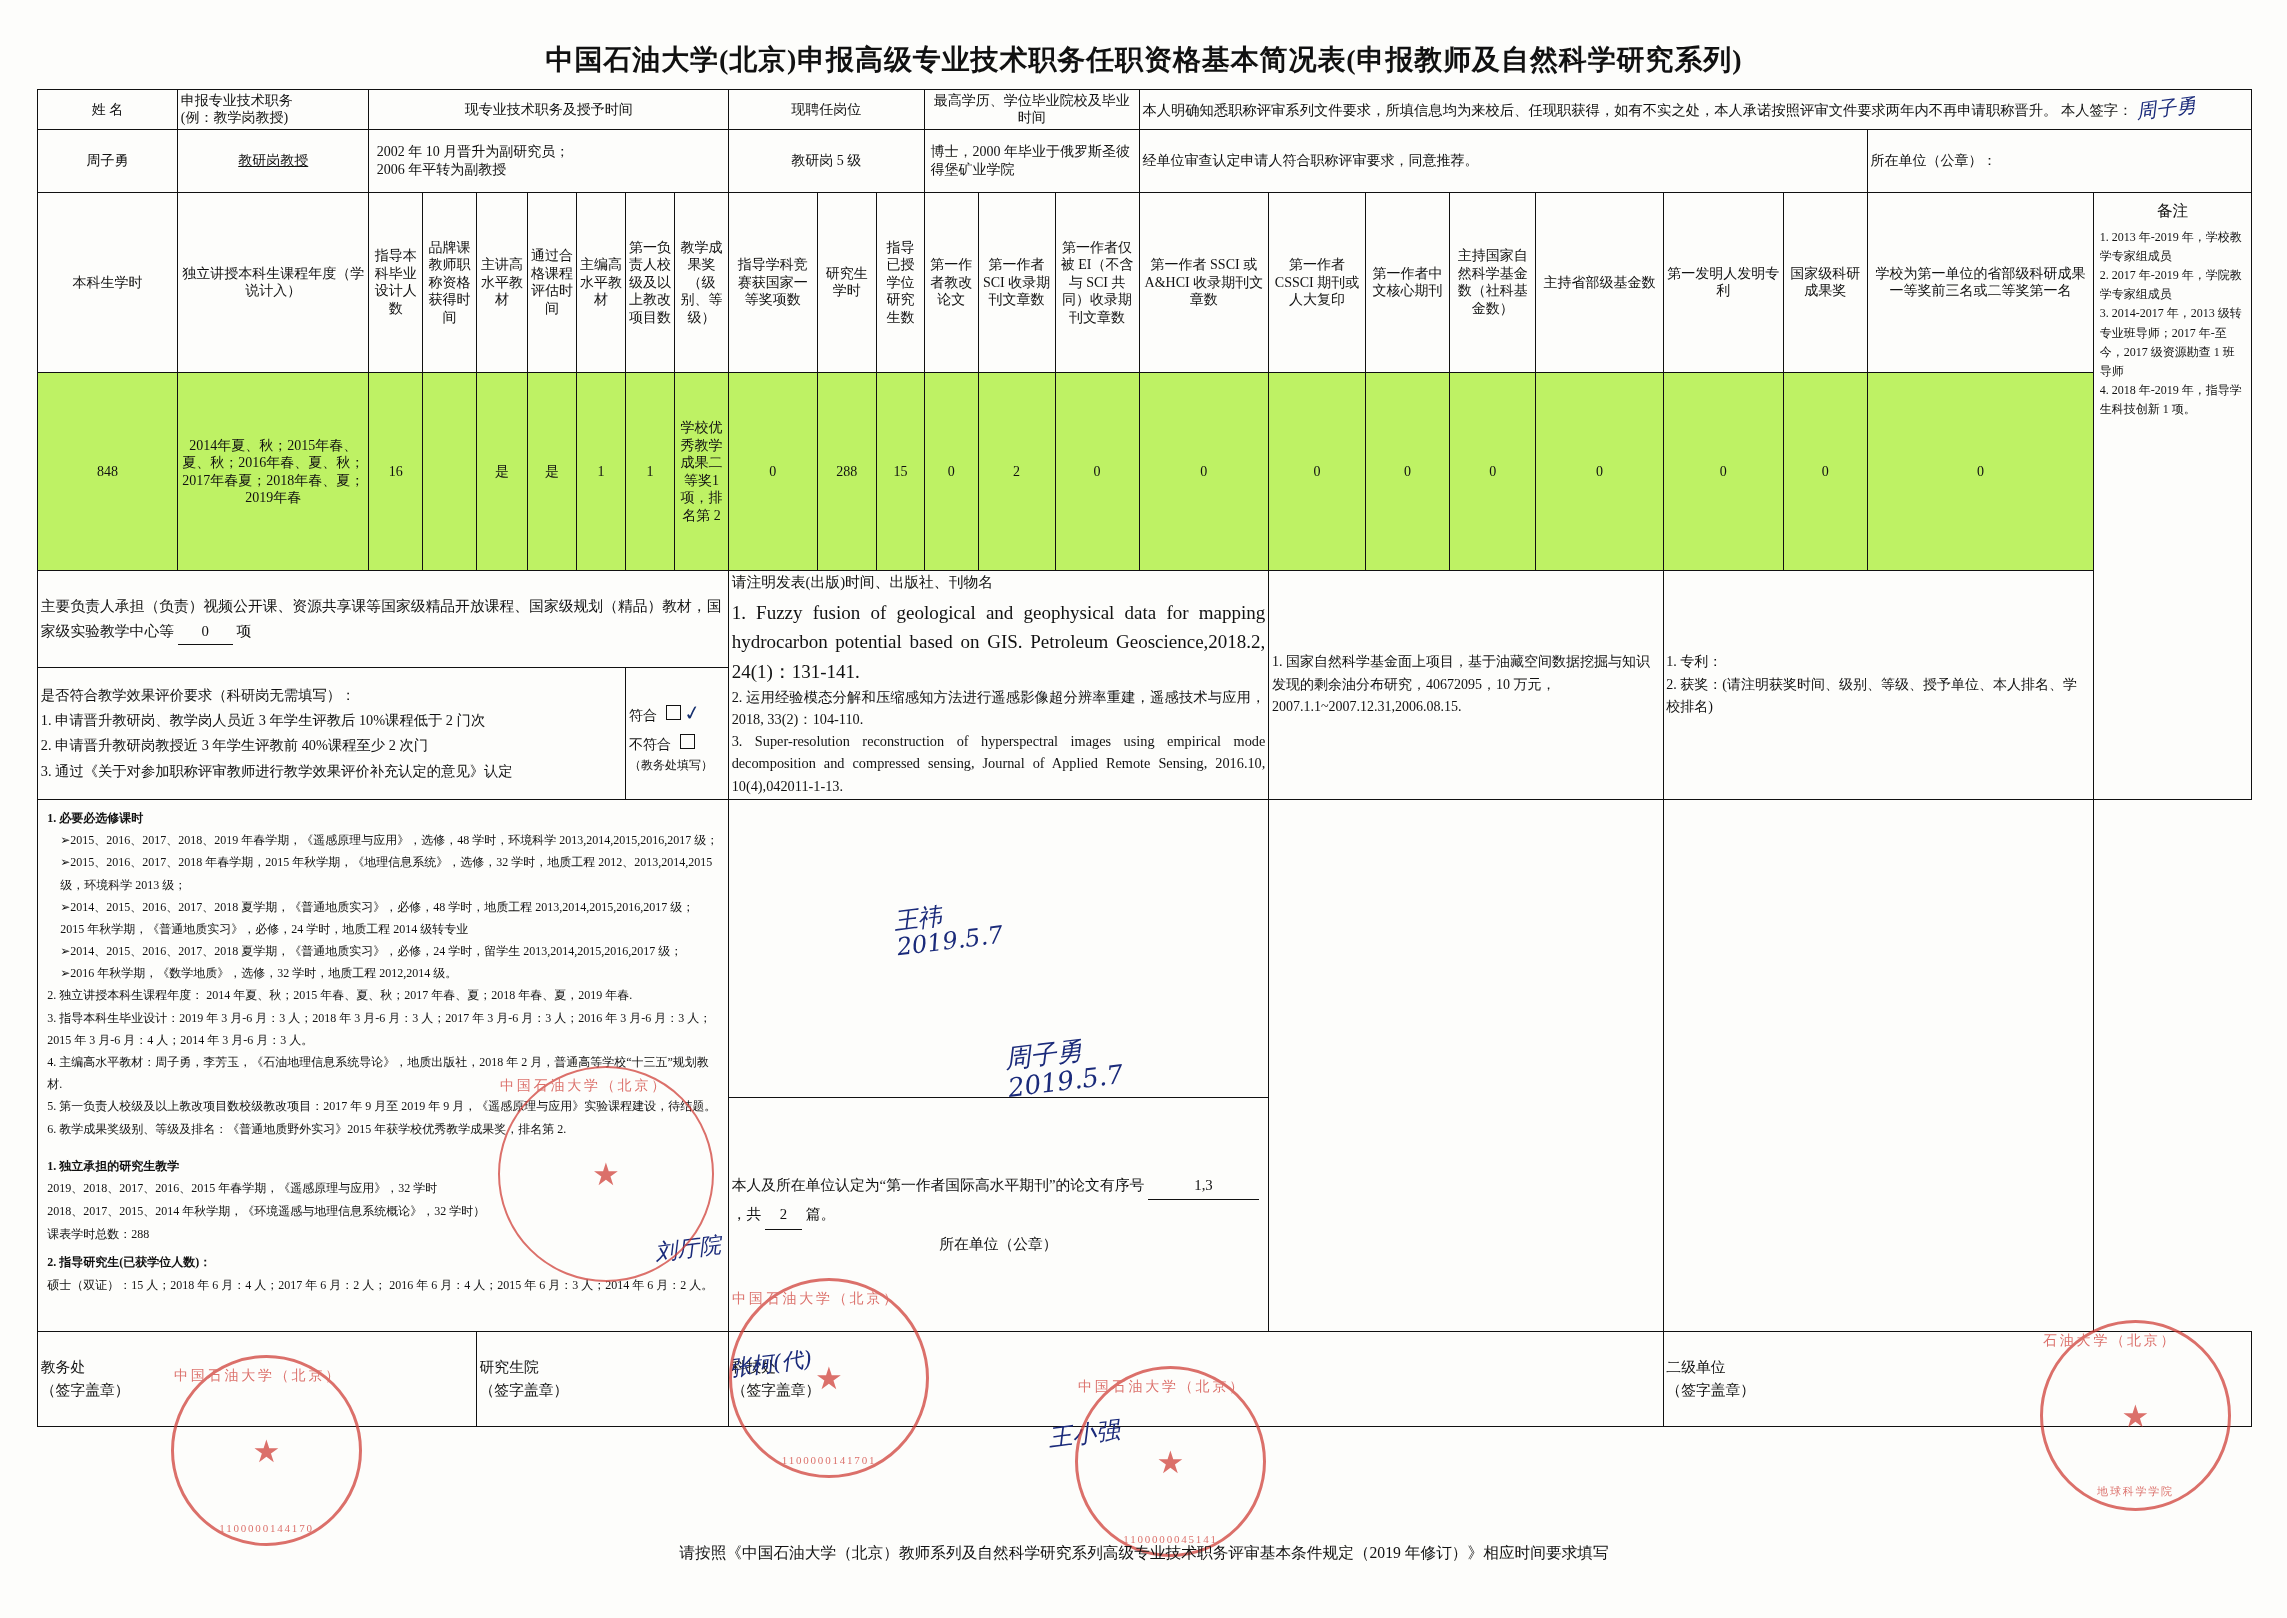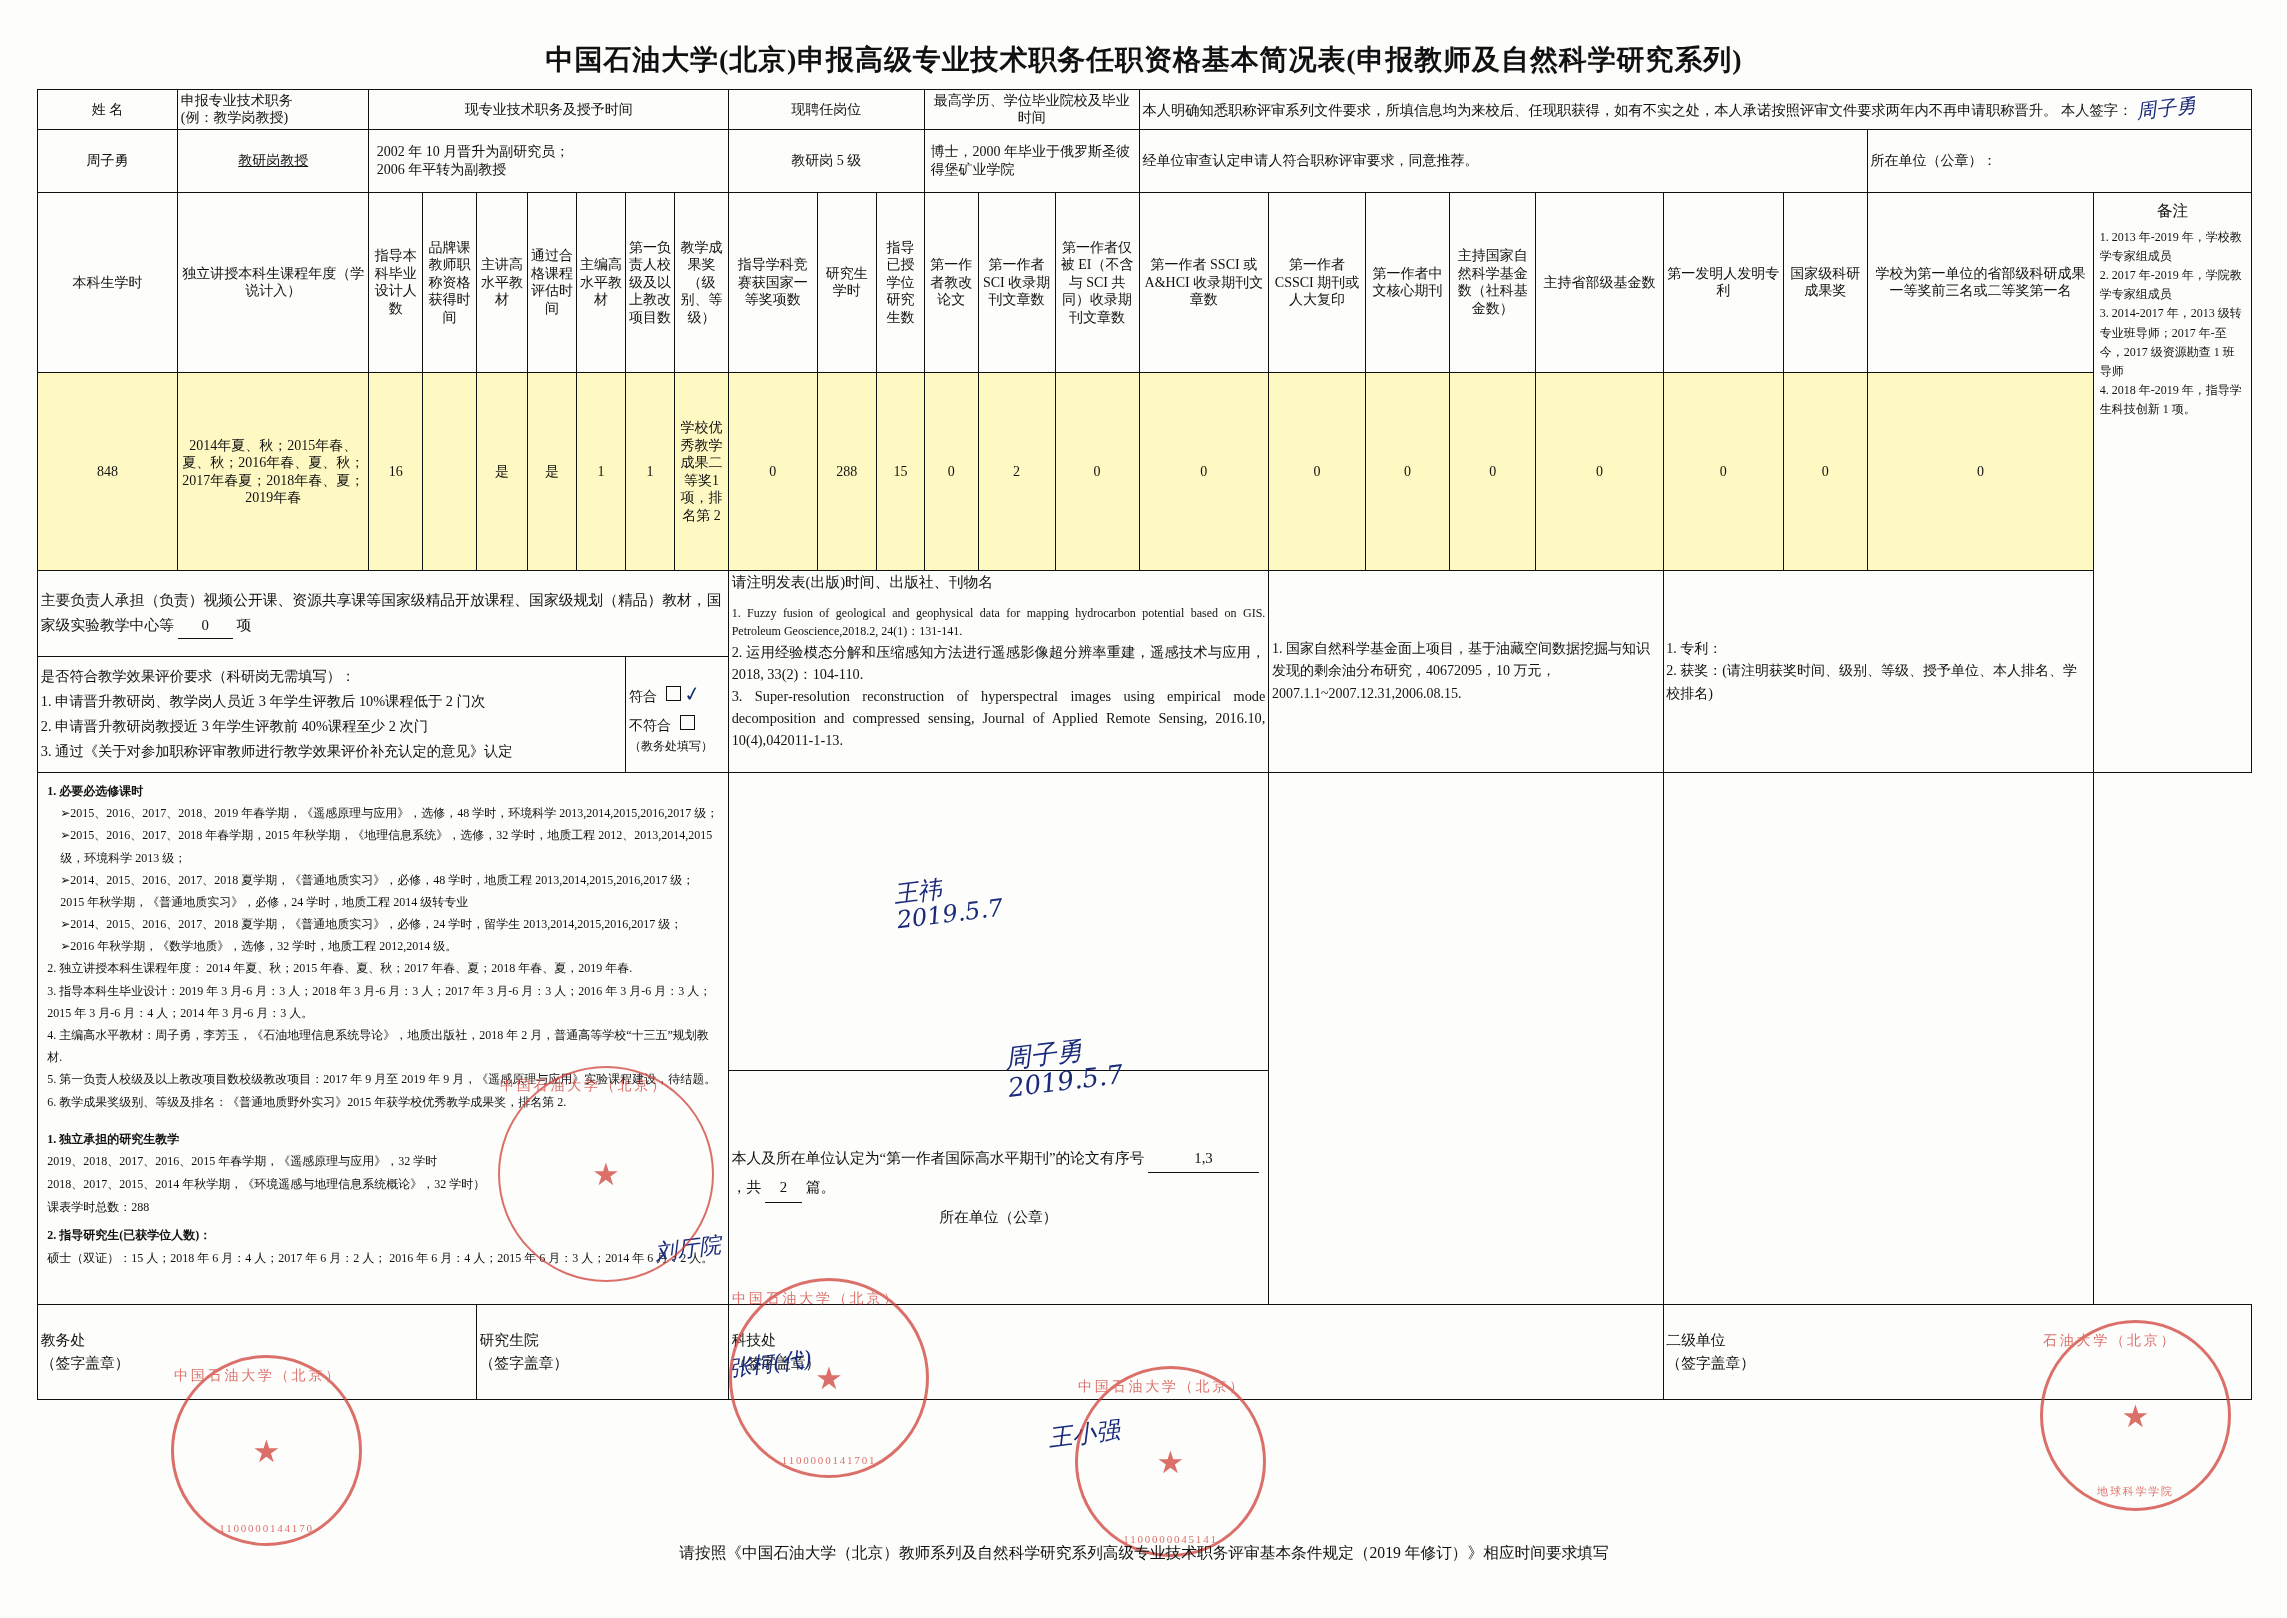--- a/index.html
+++ b/index.html
@@ -29,21 +29,21 @@
     line-height:1.25;
   }
   .c{text-align:center;}
   .l{text-align:left;}
   .vtop{vertical-align:top;}
   .hdr{font-size:15.7px;text-align:left;line-height:1.3;}
   .hdr-b{font-size:17.5px;text-align:center;font-weight:normal;}
   .small{font-size:12px;line-height:1.22;}
   .xsmall{font-size:10.6px;line-height:1.2;}
   .big{font-size:20px;}
-  .gray{background:#fef9c3;}
+  .gray{background:#bef264;}
   .und{text-decoration:underline;}
   .justify{text-align:justify;text-justify:inter-ideograph;}
   .foot{
     position:absolute;left:0;right:0;top:1543px;text-align:center;
     font-size:15.7px;
   }
   
   .sig{
     font-family:"DejaVu Serif",serif;
     color:#1a2a7a;
@@ -203,21 +203,21 @@
     </tr>
 
     <tr>
       <td class="l cellpad" colspan="9" style="font-size:14.8px;line-height:1.7;height:81px">
         <span>主要负责人承担（负责）视频公开课、资源共享课等国家级精品开放课程、国家级规划（精品）教材，国家级实验教学中心等</span>
         <span class="fieldline" style="min-width:55px">0</span>
         <span>项</span>
       </td>
       <td class="l cellpad" colspan="7" rowspan="2" style="vertical-align:top">
         <div style="font-size:14.8px">请注明发表(出版)时间、出版社、刊物名</div>
-        <div class="justify" style="font-size:12px;line-height:1.55;margin-top:12px">1. Fuzzy fusion of geological and geophysical data for mapping hydrocarbon potential based on GIS. Petroleum Geoscience,2018.2, 24(1)：131-141.</div>
+        <div class="justify" style="font-size:19px;line-height:1.55;margin-top:6px">1. Fuzzy fusion of geological and geophysical data for mapping hydrocarbon potential based on GIS. Petroleum Geoscience,2018.2, 24(1)：131-141.</div>
         <div class="justify" style="font-size:14.3px;line-height:1.55">2. 运用经验模态分解和压缩感知方法进行遥感影像超分辨率重建，遥感技术与应用，2018, 33(2)：104-110.</div>
         <div class="justify" style="font-size:14.3px;line-height:1.55">3. Super-resolution reconstruction of hyperspectral images using empirical mode decomposition and compressed sensing, Journal of Applied Remote Sensing, 2016.10, 10(4),042011-1-13.</div>
       </td>
       <td class="l cellpad vtop" colspan="4" rowspan="2" style="font-size:14px;line-height:1.6">1. 国家自然科学基金面上项目，基于油藏空间数据挖掘与知识发现的剩余油分布研究，40672095，10 万元，2007.1.1~2007.12.31,2006.08.15.</td>
       <td class="l cellpad vtop" colspan="4" rowspan="2" style="font-size:14px;line-height:1.6">
         <div>1. 专利：</div>
         <div>2. 获奖：(请注明获奖时间、级别、等级、授予单位、本人排名、学校排名)</div>
       </td>
     </tr>
 

